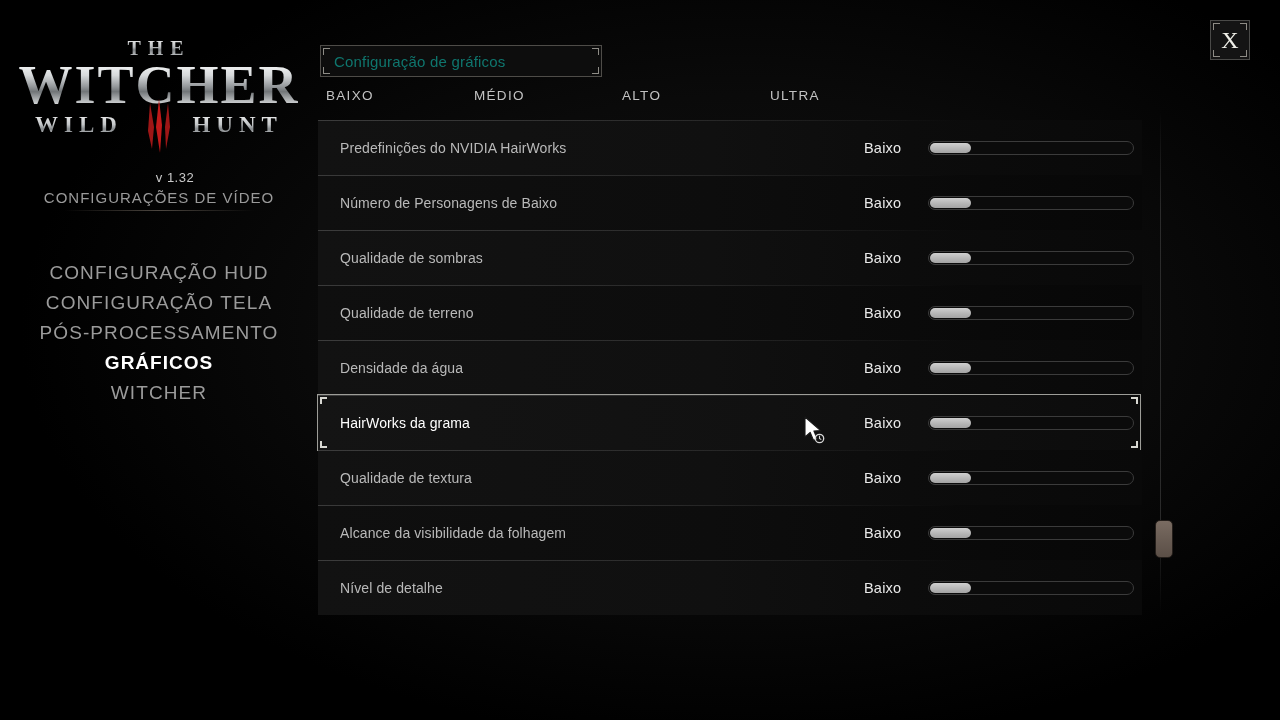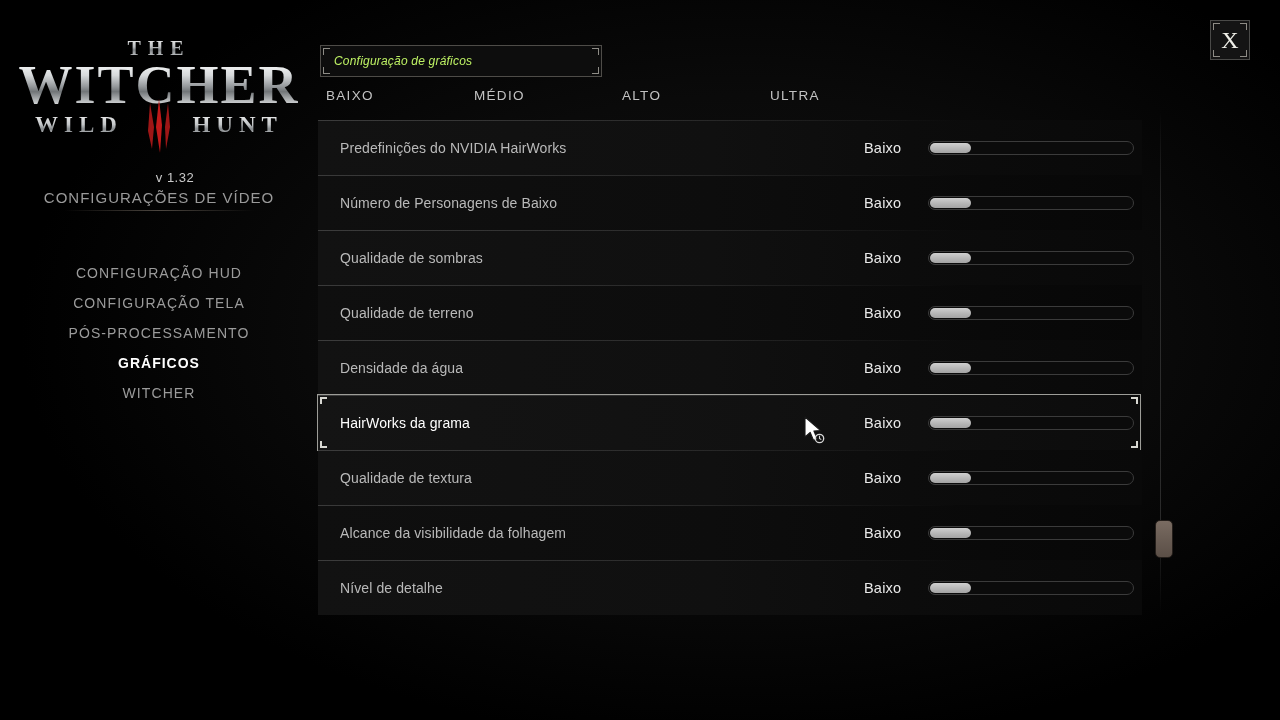--- a/index.html
+++ b/index.html
@@ -64,21 +64,21 @@
     color:#9a9a9a; font-size:15px; letter-spacing:1px;
   }
   .video-title-underline{
     position:absolute; left:64px; top:210px; width:190px; height:1px;
     background:linear-gradient(90deg,rgba(120,110,100,0) 0%,rgba(150,138,125,0.5) 50%,rgba(120,110,100,0) 100%);
   }
 
   .menu{ position:absolute; left:0; top:258px; width:318px; }
   .menu-item{
     display:block; width:100%; text-align:center;
-    font-size:14px; letter-spacing:1.1px;
+    font-size:19px; letter-spacing:1.1px;
     color:#9b9b9b; padding:8px 0; line-height:14px; cursor:pointer;
     background:none; border:none; font-family:inherit;
   }
   .menu-item.active{ color:#ffffff; font-weight:700; letter-spacing:1px; }
 
   
   .close-btn{
     position:absolute; left:1210px; top:20px; width:40px; height:40px;
     background:#141414;
     border:1px solid #4a4a48;
@@ -98,21 +98,21 @@
   
   .main-panel{ position:absolute; left:318px; top:0; width:845px; height:720px; }
 
   .dropdown{
     position:absolute; left:2px; top:45px; width:282px; height:32px;
     background:#0d0d0d;
     border:1px solid #4e4c48;
     display:flex; align-items:center; cursor:pointer;
   }
   .dropdown-label{
-    color:#bef264; font-size:12px; padding-left:13px; letter-spacing:0.2px;font-style:italic;
+    color:#0f766e; font-size:15px; padding-left:13px; letter-spacing:0.2px;
   }
 
   .presets{ position:absolute; left:0; top:88px; width:560px; height:20px; }
   .preset{
     position:absolute; top:0;
     color:#c2c2c2; font-size:13.5px; letter-spacing:1.3px;
     cursor:pointer; background:none; border:none; font-family:inherit; padding:0;
   }
 
   

